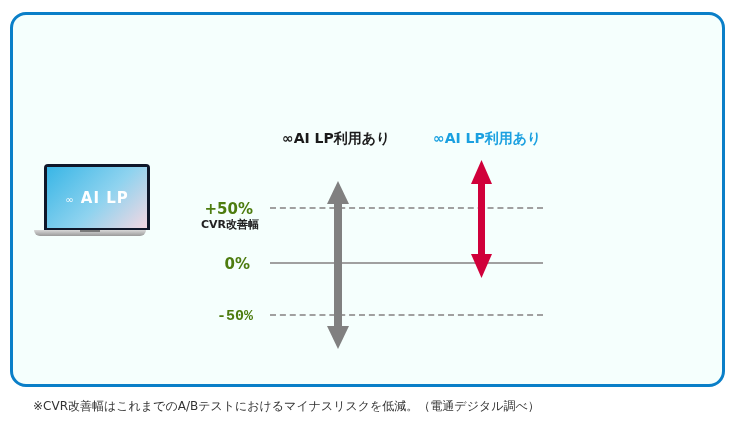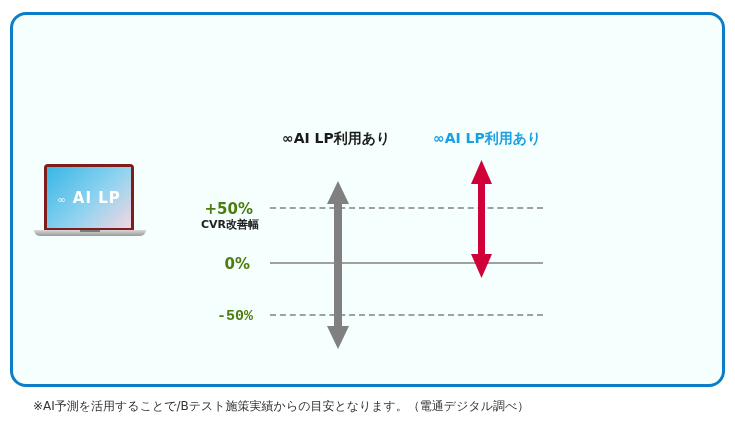--- a/index.html
+++ b/index.html
@@ -8,21 +8,21 @@
   .title{position:absolute;left:0;top:36px;width:735px;text-align:center;color:#0b55b8;font-weight:bold;font-size:22px;line-height:30px;letter-spacing:0.5px;}
   .legend{position:absolute;top:130px;font-size:14px;font-weight:bold;}
   .legend.a{left:282px;color:#1a1a1a;}
   .legend.b{left:433px;color:#1aa0e0;text-align:center;}
   .cvr-label{position:absolute;left:201px;top:173px;font-size:11px;font-weight:bold;color:#222;margin-top:44px;}
   .tick{position:absolute;font-size:15px;font-weight:bold;color:#4d7c0f;text-align:right;width:60px;}
   .hline{position:absolute;left:270px;width:273px;height:0;}
   .dash{border-top:2px dashed #a0a0a0;}
   .solid{border-top:2px solid #a0a0a0;}
   .laptop{position:absolute;left:34px;top:164px;width:112px;height:76px;}
-  .screen{position:absolute;left:10px;top:0;width:90px;height:66px;background:#7f1d1d;border-radius:4px 4px 0 0;}
+  .screen{position:absolute;left:10px;top:0;width:90px;height:66px;background:#0f172a;border-radius:4px 4px 0 0;padding-left:16px;}
   .screen-inner{position:absolute;left:3px;top:3px;right:3px;bottom:2px;background:linear-gradient(135deg,#39b6e6 0%,#8fd3ef 55%,#f3d7e2 100%);display:flex;align-items:center;justify-content:center;}
   .logo{color:#fff;font-weight:bold;font-size:15px;letter-spacing:1px;}
   .logo small{font-size:10px;font-weight:normal;}
   .base{position:absolute;left:0;top:66px;width:112px;height:6px;background:linear-gradient(#d8d8d8,#9a9a9a);border-radius:0 0 6px 6px;}
   .notch{position:absolute;left:46px;top:66px;width:20px;height:2px;background:#7a7a7a;}
   .footnote{position:absolute;left:33px;top:398px;font-size:12px;color:#333;}
   svg.arrows{position:absolute;left:0;top:0;}
 </style>
 </head>
 <body>
@@ -61,13 +61,13 @@
     <polygon points="338,181 327,204 349,204" fill="#808080"></polygon>
     <polygon points="338,349 327,326 349,326" fill="#808080"></polygon>
   </g>
   <g>
     <rect x="478" y="180" width="7" height="78" fill="#d0003a"></rect>
     <polygon points="481.5,160 471,184 492,184" fill="#d0003a"></polygon>
     <polygon points="481.5,278 471,254 492,254" fill="#d0003a"></polygon>
   </g>
 </svg>
 
-<div class="footnote">※AI予測を活用することで/Bテスト施策実績からの目安となります。（電通デジタル調べ）</div>
+<div class="footnote">※CVR改善幅はこれまでのA/Bテストにおけるマイナスリスクを低減。（電通デジタル調べ）</div>
 
 </body></html>

